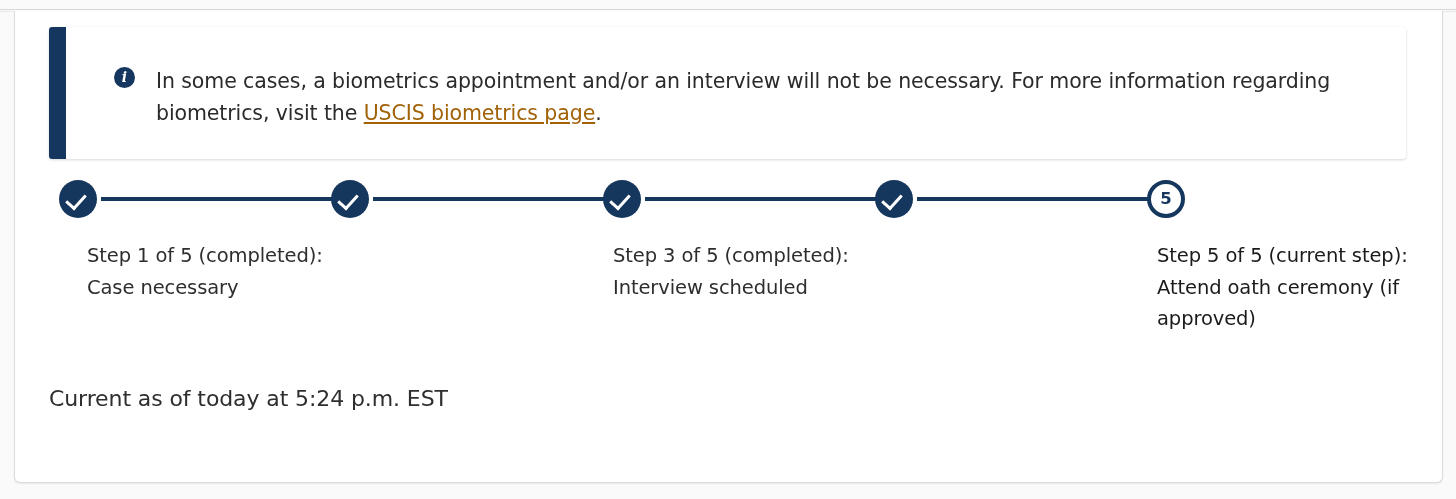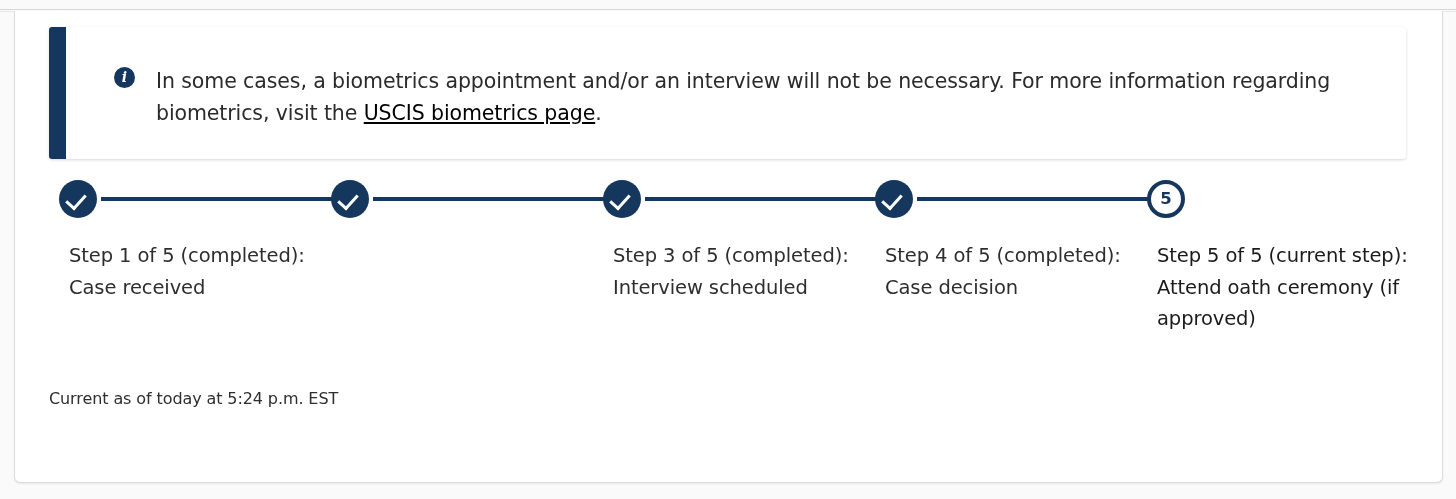--- a/index.html
+++ b/index.html
@@ -88,21 +88,21 @@
     margin-right: 21px;
   }
   .alert-text {
     font-size: 20.5px;
     line-height: 32px;
     color: #2b2b2b;
     letter-spacing: -0.1px;
     max-width: 1200px;
   }
   .alert-link {
-    color: #000000;
+    color: #a16207;
     text-decoration: underline;
     text-underline-offset: 2px;
   }
 
   
   .stepper {
     position: absolute;
     left: 44px;
     top: 169px;
     width: 1350px;
@@ -182,21 +182,21 @@
   .step-label.current {
     font-weight: normal;
     color: #1b1b1b;
   }
 
   
   .footer-note {
     position: absolute;
     left: 34px;
     top: 374px;
-    font-size: 16px;
+    font-size: 22px;
     line-height: 28px;
     color: #2e2e2e;
     letter-spacing: -0.1px;
   }
 </style>
 </head>
 <body>
 
 <div id="page">
 
@@ -240,37 +240,33 @@
         <div class="step-node" style="left:1088px; width:38px;">
           <div class="circle current">
             <span class="circle-num">5</span>
           </div>
         </div>
 
       </div>
 
       <div class="labels">
 
-        <div class="step-label" style="left:10px; width:258px;">
+        <div class="step-label" style="left:28px; width:258px;">
           <div>Step 1 of 5 (completed):</div>
-          <div>Case received</div>
+          <div>Case necessary</div>
         </div>
 
         <div class="step-label" style="left:282px; width:262px;">
         </div>
 
         <div class="step-label" style="left:554px; width:262px;">
           <div>Step 3 of 5 (completed):</div>
           <div>Interview scheduled</div>
         </div>
 
-        <div class="step-label" style="left:826px; width:262px;">
-          <div>Step 4 of 5 (completed):</div>
-          <div>Case decision</div>
-        </div>
 
         <div class="step-label current" style="left:1098px; width:258px;">
           <div>Step 5 of 5 (current step):</div>
           <div>Attend oath ceremony (if approved)</div>
         </div>
 
       </div>
     </div>
 
     <div class="footer-note">Current as of today at 5:24 p.m. EST</div>

